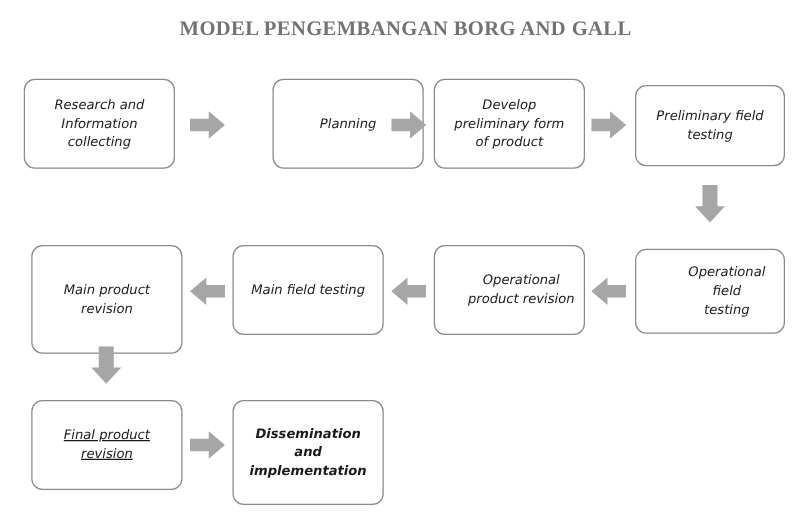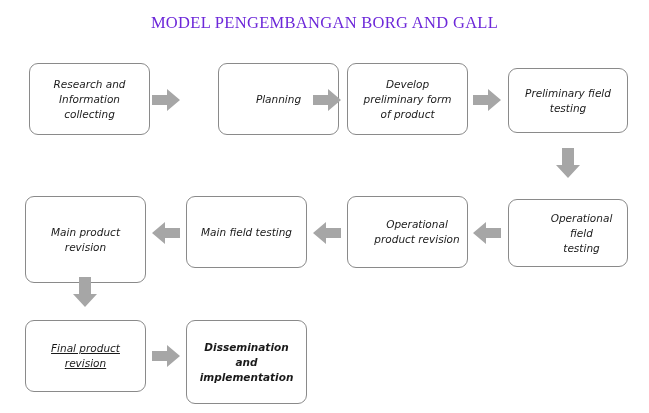--- a/index.html
+++ b/index.html
@@ -23,24 +23,24 @@
     height: 413px;
   }
 
   .title {
     position: absolute;
     left: 0;
     top: 13px;
     width: 649px;
     text-align: center;
     font-family: "Liberation Serif", "DejaVu Serif", serif;
-    font-weight: normal;
+    font-weight: bold;
     font-size: 16.5px;
     letter-spacing: 0.3px;
-    color: #6d28d9;
+    color: #737373;
     white-space: nowrap;
   }
 
   .node {
     position: absolute;
     box-sizing: border-box;
     border: 1px solid #8a8a8a;
     border-radius: 9px;
     background: #ffffff;
     display: flex;
@@ -65,21 +65,21 @@
   }
   .arrow svg { display: block; }
 </style>
 </head>
 <body>
 
 <div id="diagram-canvas">
 
   <div class="title">MODEL PENGEMBANGAN BORG AND GALL</div>
 
-  <div class="node" style="left:29px; top:63px; width:121px; height:72px;">
+  <div class="node" style="left:19px; top:63px; width:121px; height:72px;">
     <span class="node-text">Research and
 Information
 collecting</span>
   </div>
 
   <div class="arrow" style="left:152px; top:88px; width:28px; height:24px;">
     <svg width="28" height="24" viewBox="0 0 28 24" aria-hidden="true">
       <polygon points="0,7 15,7 15,1 28,12 15,23 15,17 0,17" fill="#a6a6a6"></polygon>
     </svg>
   </div>

